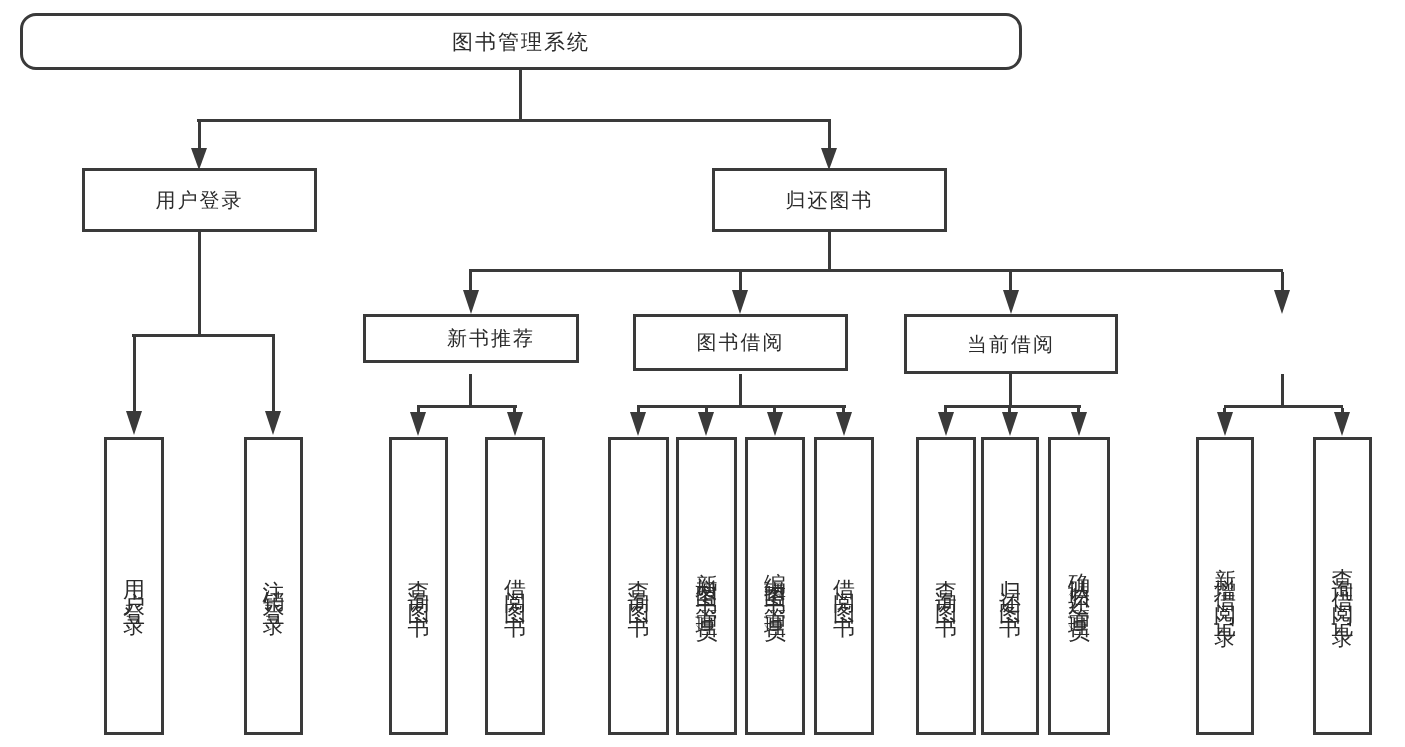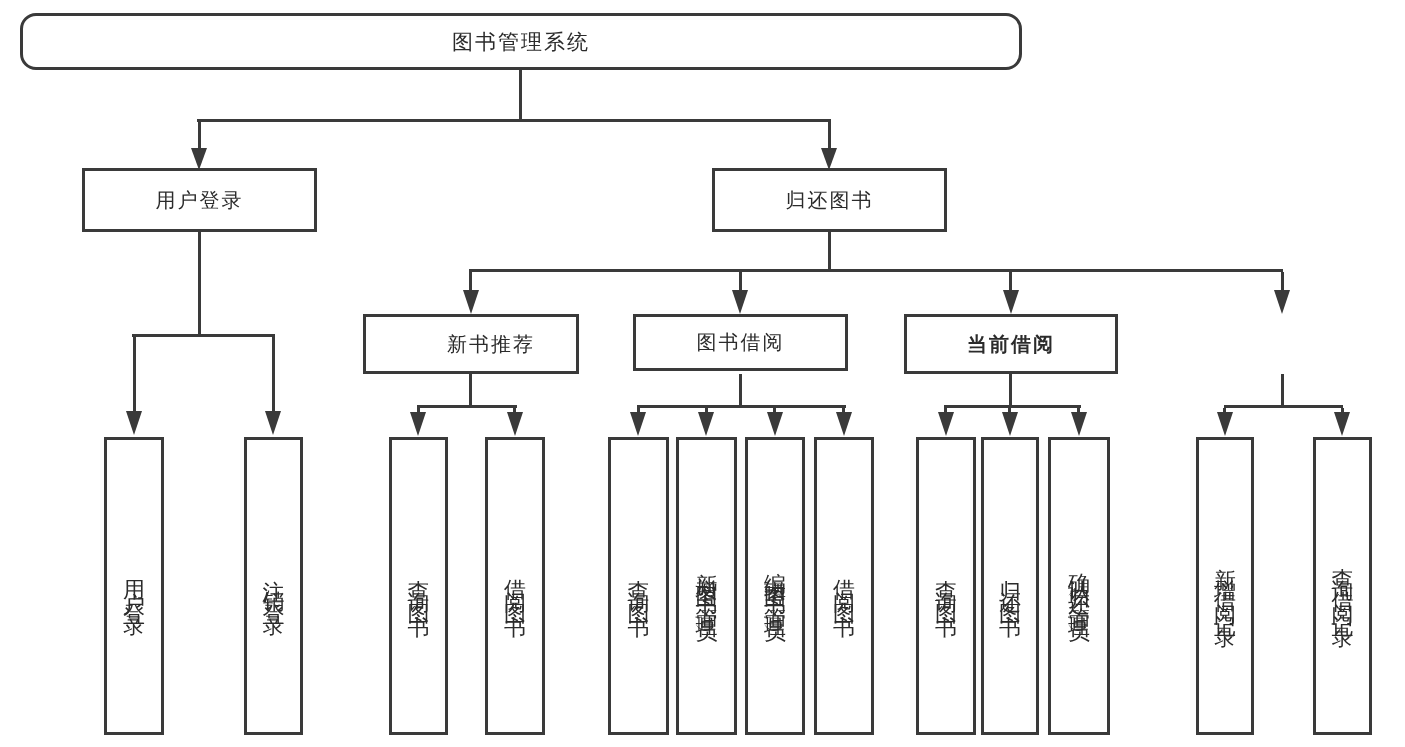--- a/index.html
+++ b/index.html
@@ -77,27 +77,27 @@
     <span class="root-label">图书管理系统</span>
   </div>
 
   <div class="box" style="left:82px; top:168px; width:235px; height:64px;">
     <span class="hlabel">用户登录</span>
   </div>
   <div class="box" style="left:712px; top:168px; width:235px; height:64px;">
     <span class="hlabel">归还图书</span>
   </div>
 
-  <div class="box" style="left:363px; top:314px; width:216px; height:60px;padding-left:40px;">
+  <div class="box" style="left:363px; top:314px; width:216px; height:49px;padding-left:40px;">
     <span class="hlabel">新书推荐</span>
   </div>
   <div class="box" style="left:633px; top:314px; width:215px; height:57px;">
     <span class="hlabel">图书借阅</span>
   </div>
-  <div class="box" style="left:904px; top:314px; width:214px; height:60px;font-weight:bold;">
+  <div class="box" style="left:904px; top:314px; width:214px; height:60px;">
     <span class="hlabel">当前借阅</span>
   </div>
 
   <div class="box leaf" style="left:104px; top:437px; width:60px; height:298px;">
     <span>用户登录</span>
   </div>
   <div class="box leaf" style="left:244px; top:437px; width:59px; height:298px;">
     <span>注销登录</span>
   </div>
 

